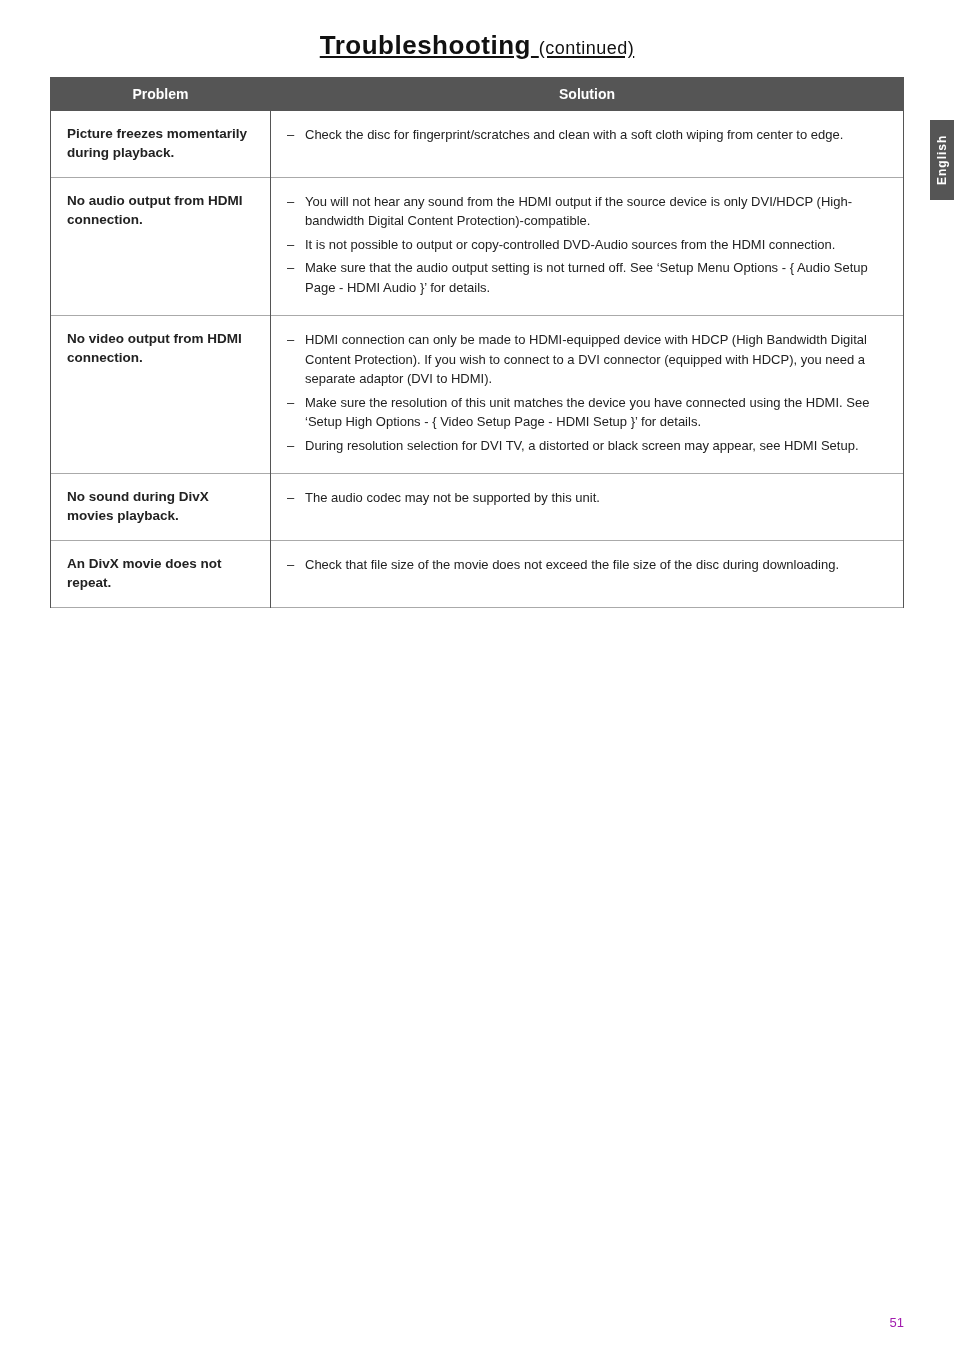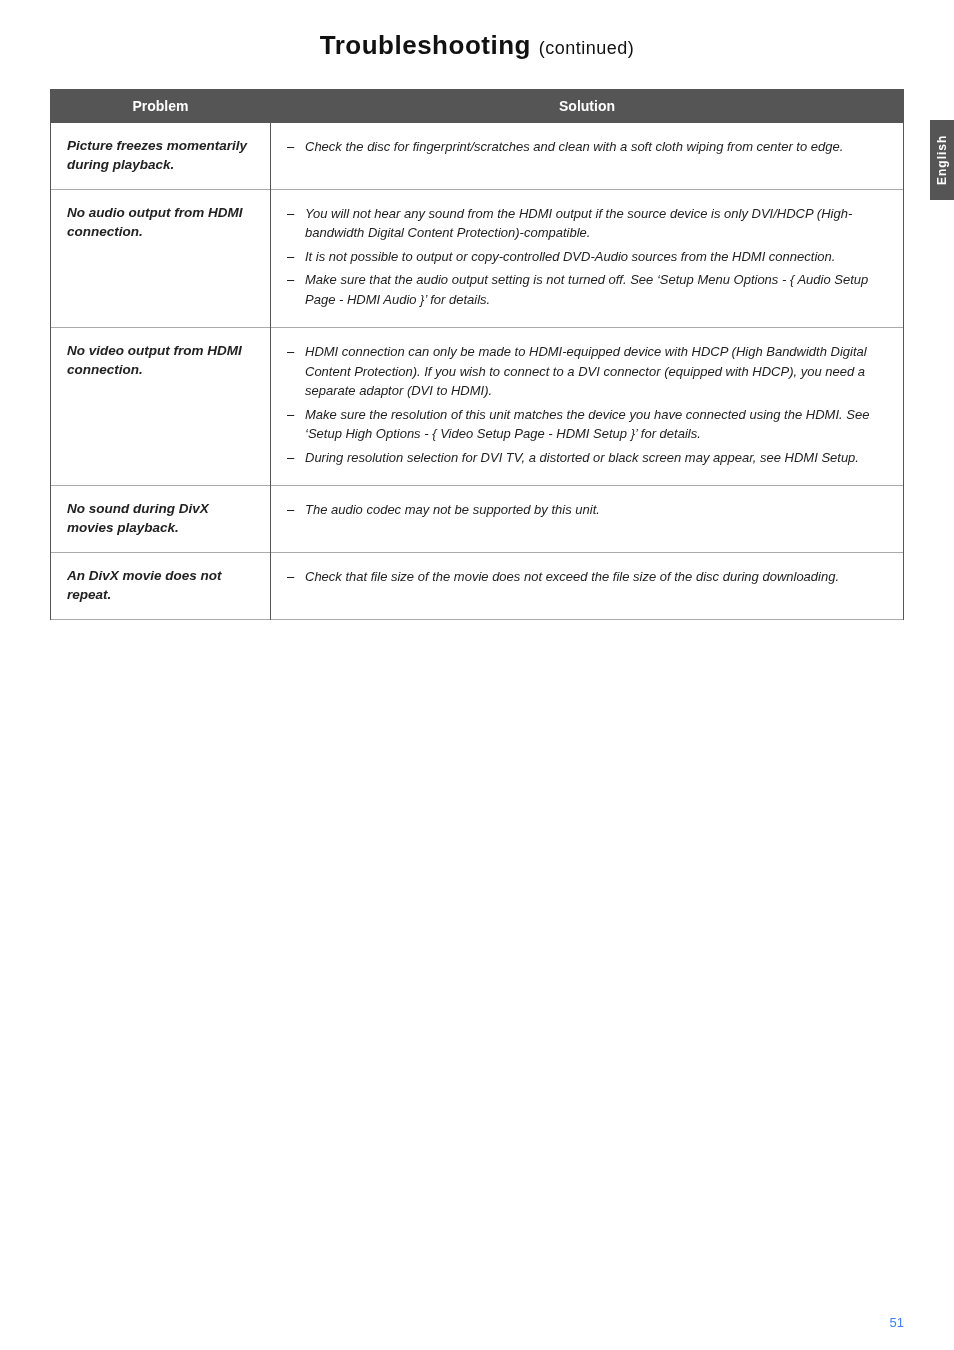--- a/index.html
+++ b/index.html
@@ -20,23 +20,24 @@
       background: #fff;
       padding: 30px 50px 50px 50px;
       position: relative;
     }
 
     
     .page-title {
       text-align: center;
       font-size: 26px;
       font-weight: bold;
-      margin-bottom: 28px;
+      margin-bottom: 16px;
       color: #111;
       letter-spacing: 0.5px;
+      text-decoration: underline;
     }
 
     .page-title .continued {
       font-size: 18px;
       font-weight: normal;
     }
 
     
     .trouble-table {
       width: 100%;
@@ -57,21 +58,20 @@
     .trouble-table tbody tr {
       border-bottom: 1px solid #aaa;
       vertical-align: top;
     }
 
     .trouble-table tbody tr td {
       padding: 14px 16px;
       vertical-align: top;
       border-right: 1.5px solid #555;
       border-left: 1.5px solid #555;
-      font-style: italic;
     }
 
     .trouble-table tbody tr td:first-child {
       width: 220px;
       font-weight: bold;
       border-right: 1.5px solid #555;
     }
 
     .trouble-table tbody tr td:last-child {
       border-right: 1.5px solid #555;
@@ -124,21 +124,21 @@
       align-items: center;
       justify-content: center;
     }
 
     
     .page-number {
       position: absolute;
       bottom: 20px;
       right: 50px;
       font-size: 13px;
-      color: #3b82f6;
+      color: #a21caf;
     }
 
   </style>
 </head>
 <body>
 
 <div class="page">
 
   <div class="page-title">
     <span>Troubleshooting</span>

